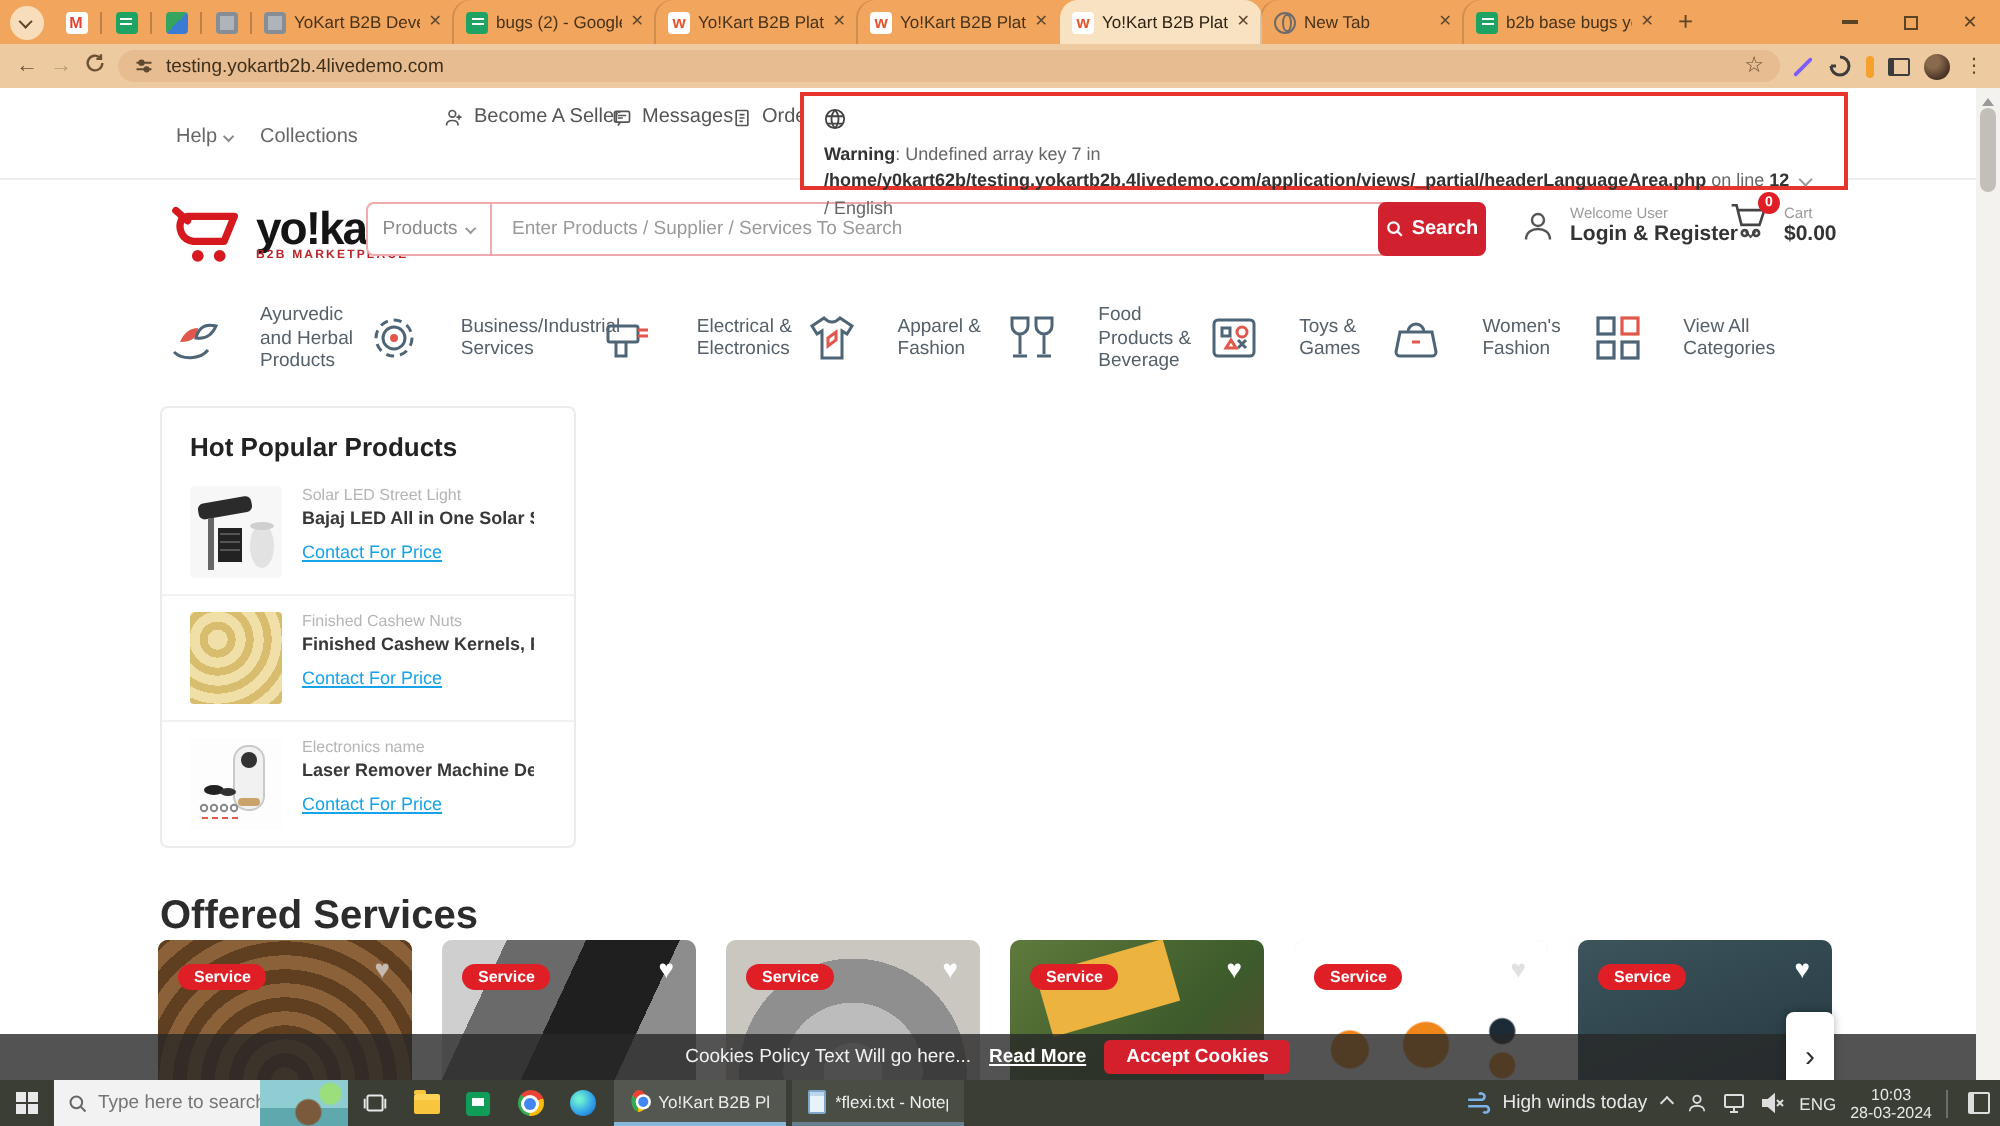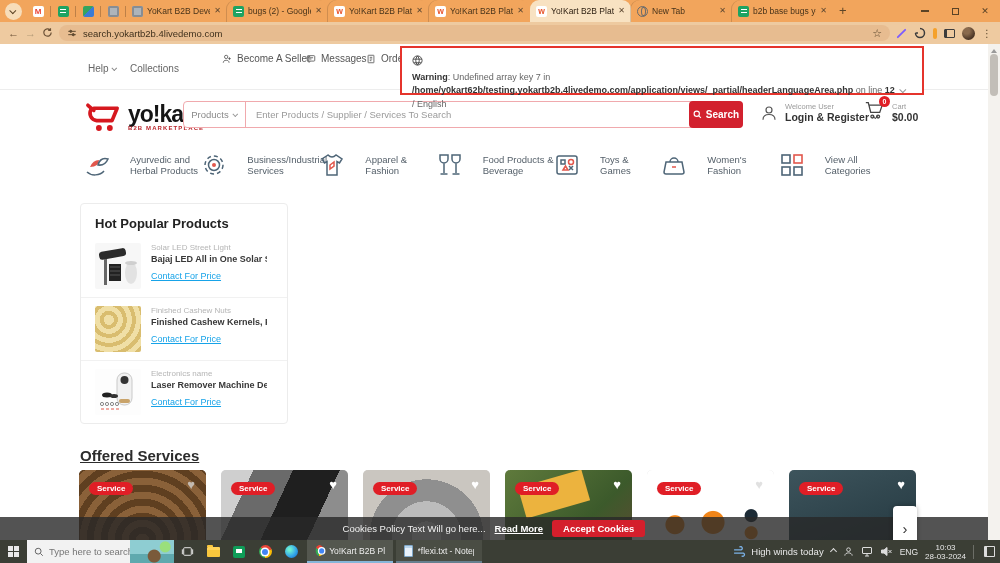--- a/index.html
+++ b/index.html
@@ -90,21 +90,21 @@
   .hpitem + .hpitem { border-top:1px solid #f1f1f1; }
   .thumb { width:46px; height:46px; flex:none; border-radius:2px; overflow:hidden; position:relative; }
   .th1 { background:#f7f7f7; }
   .th2 { background:#e6cf8e; background-image:repeating-radial-gradient(circle at 30% 30%, #f0dfa6 0 5px, #d9bd6f 5px 9px); }
   .th3 { background:#fdfdfd; }
   .hpcat { font-size:8px; color:#b5b5b5; margin-bottom:2px; }
   .hpname { font-size:9px; font-weight:bold; color:#383838; white-space:nowrap; overflow:hidden; width:116px; }
   .hplink { display:inline-block; font-size:9px; color:#17a3e8; text-decoration:underline; margin-top:7px; }
 
   
-  .svctitle { position:absolute; left:80px; top:403px; font-size:15px; font-weight:bold; color:#2c2c2c;text-decoration:underline; }
+  .svctitle { position:absolute; left:80px; top:403px; font-size:20px; font-weight:bold; color:#2c2c2c; }
   .svcrow { position:absolute; left:79px; top:426px; width:840px; height:114px; }
   .scard { position:absolute; top:0; width:127px; height:114px; border-radius:5px 5px 0 0; overflow:hidden; background:#ddd; }
   .simg { position:absolute; inset:0; }
   .img-carved-wood { background:#6e4a28; background-image:repeating-radial-gradient(circle at 50% 62%, #8a6139 0 7px, #5f3f20 7px 14px); }
   .img-sewing-machine { background:linear-gradient(115deg,#cfcfcf 0 18%, #6a6a6a 18% 40%, #1f1f1f 40% 66%, #8d8d8d 66%); }
   .img-metal-disc { background:radial-gradient(circle at 50% 58%, #ececec 0 16%, #bcbcbc 16% 38%, #8f8f8f 38% 62%, #cac6c0 62%); }
   .img-jungle-people { background:linear-gradient(135deg,#5f7a3c, #3c5a2b 55%, #6b4436); }
   .img-jungle-people::after { content:""; position:absolute; left:16px; top:8px; width:66px; height:32px; background:#ecb33e; transform:rotate(-16deg); }
   .img-company-logos { background:#fff; background-image:radial-gradient(circle at 22% 48%, #f08519 0 9px, transparent 10px), radial-gradient(circle at 52% 46%, #f08519 0 11px, transparent 12px), radial-gradient(circle at 52% 46%, #fff 0 4px, transparent 5px), radial-gradient(circle at 82% 40%, #1c2b36 0 6px, transparent 7px), radial-gradient(circle at 82% 55%, #f08519 0 6px, transparent 7px); }
   .img-lorem-ipsum { background:linear-gradient(160deg,#3d545c, #243840 75%); }
@@ -234,21 +234,21 @@
     <svg width="11" height="11" viewBox="0 0 24 24">
         <path d="M20 12a8 8 0 1 1-2.3-5.6M18.5 2.5v5h-5" fill="none" stroke="#6b5136" stroke-width="2.6"></path>
       </svg>
   </span>
   <div class="omni">
     <svg width="10" height="10" viewBox="0 0 24 24" fill="none" stroke="#5f4a30" stroke-width="2.4">
         <path d="M3 8h18M3 16h18"></path>
         <circle cx="9" cy="8" r="2.6" fill="#5f4a30"></circle>
         <circle cx="15" cy="16" r="2.6" fill="#5f4a30"></circle>
       </svg>
-    <span class="url">search.yokartb2b.4livedemo.com</span>
+    <span class="url">testing.yokartb2b.4livedemo.com</span>
     <span class="star">☆</span>
   </div>
   <div class="exts">
     <svg width="11" height="11" viewBox="0 0 24 24">
         <path d="M4 20 L20 4" stroke="#7c5cff" stroke-width="4" stroke-linecap="round"></path>
       </svg>
     <svg width="12" height="12" viewBox="0 0 24 24" fill="none" stroke="#3c3c3c" stroke-width="3">
         <path d="M12 3a9 9 0 1 1-9 9"></path>
         <path d="M3 12h5"></path>
       </svg>
@@ -372,20 +372,28 @@
         </svg>
       <span class="clabel">Ayurvedic and Herbal Products</span>
     </div>
     <div class="cat">
       <svg width="26" height="26" viewBox="0 0 26 26" fill="none" stroke="#4e6577" stroke-width="1.5">
           <circle cx="13" cy="13" r="9" stroke-dasharray="4 3"></circle>
           <circle cx="13" cy="13" r="5.5"></circle>
           <circle cx="13" cy="13" r="2" fill="#e2574c" stroke="none"></circle>
         </svg>
       <span class="clabel">Business/Industrial Services</span>
+    </div>
+    <div class="cat">
+      <svg width="26" height="26" viewBox="0 0 26 26" fill="none" stroke="#4e6577" stroke-width="1.5">
+          <rect x="2" y="7" width="15" height="8" rx="1"></rect>
+          <path d="M17 9h5M17 12h5" stroke="#e2574c"></path>
+          <path d="M6 15v7h5v-7"></path>
+        </svg>
+      <span class="clabel">Electrical &amp; Electronics</span>
     </div>
     <div class="cat">
       <svg width="26" height="26" viewBox="0 0 26 26" fill="none" stroke="#4e6577" stroke-width="1.5">
           <path d="M9 3 3 7l2.5 4L8 9.5V23h10V9.5l2.5 1.5L23 7l-6-4q-4 4-8 0z"></path>
           <path d="M11 13l4-3v4l-4 3z" stroke="#e2574c"></path>
         </svg>
       <span class="clabel">Apparel &amp; Fashion</span>
     </div>
     <div class="cat">
       <svg width="26" height="26" viewBox="0 0 26 26" fill="none" stroke="#4e6577" stroke-width="1.5">

